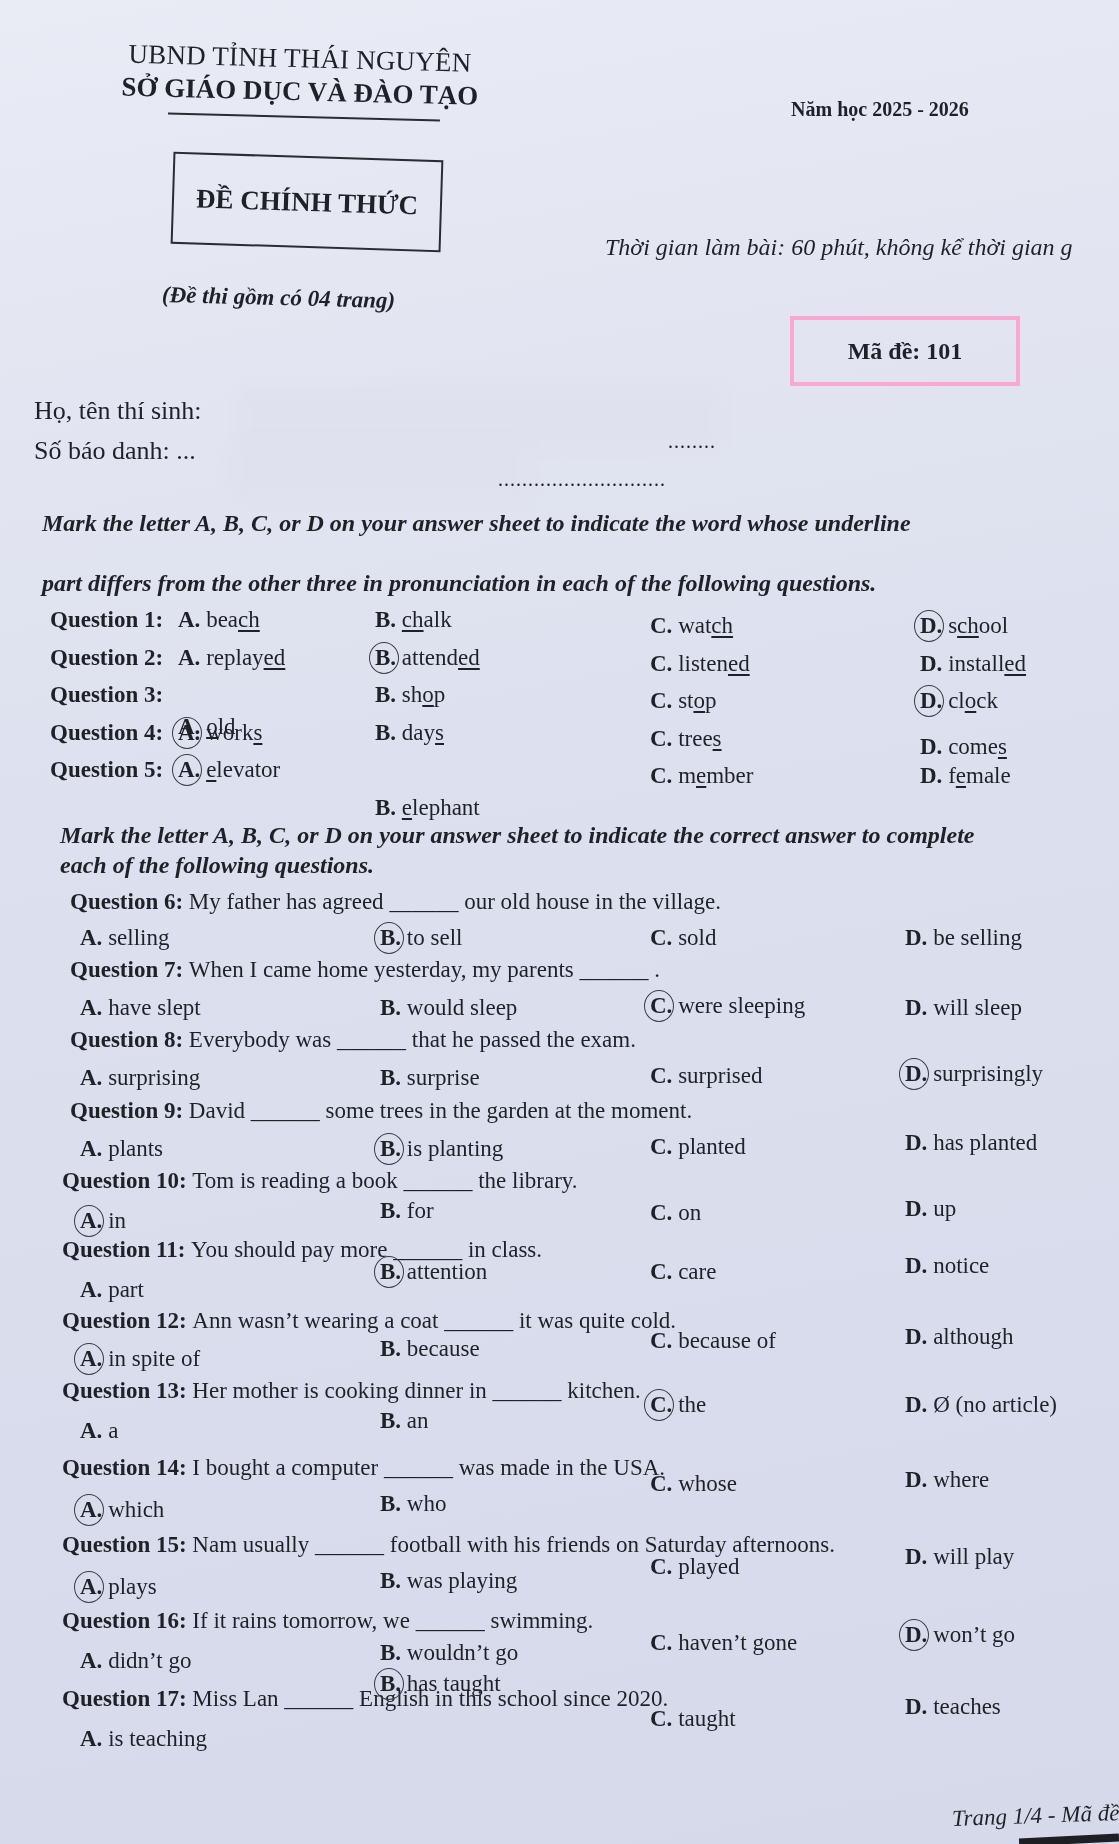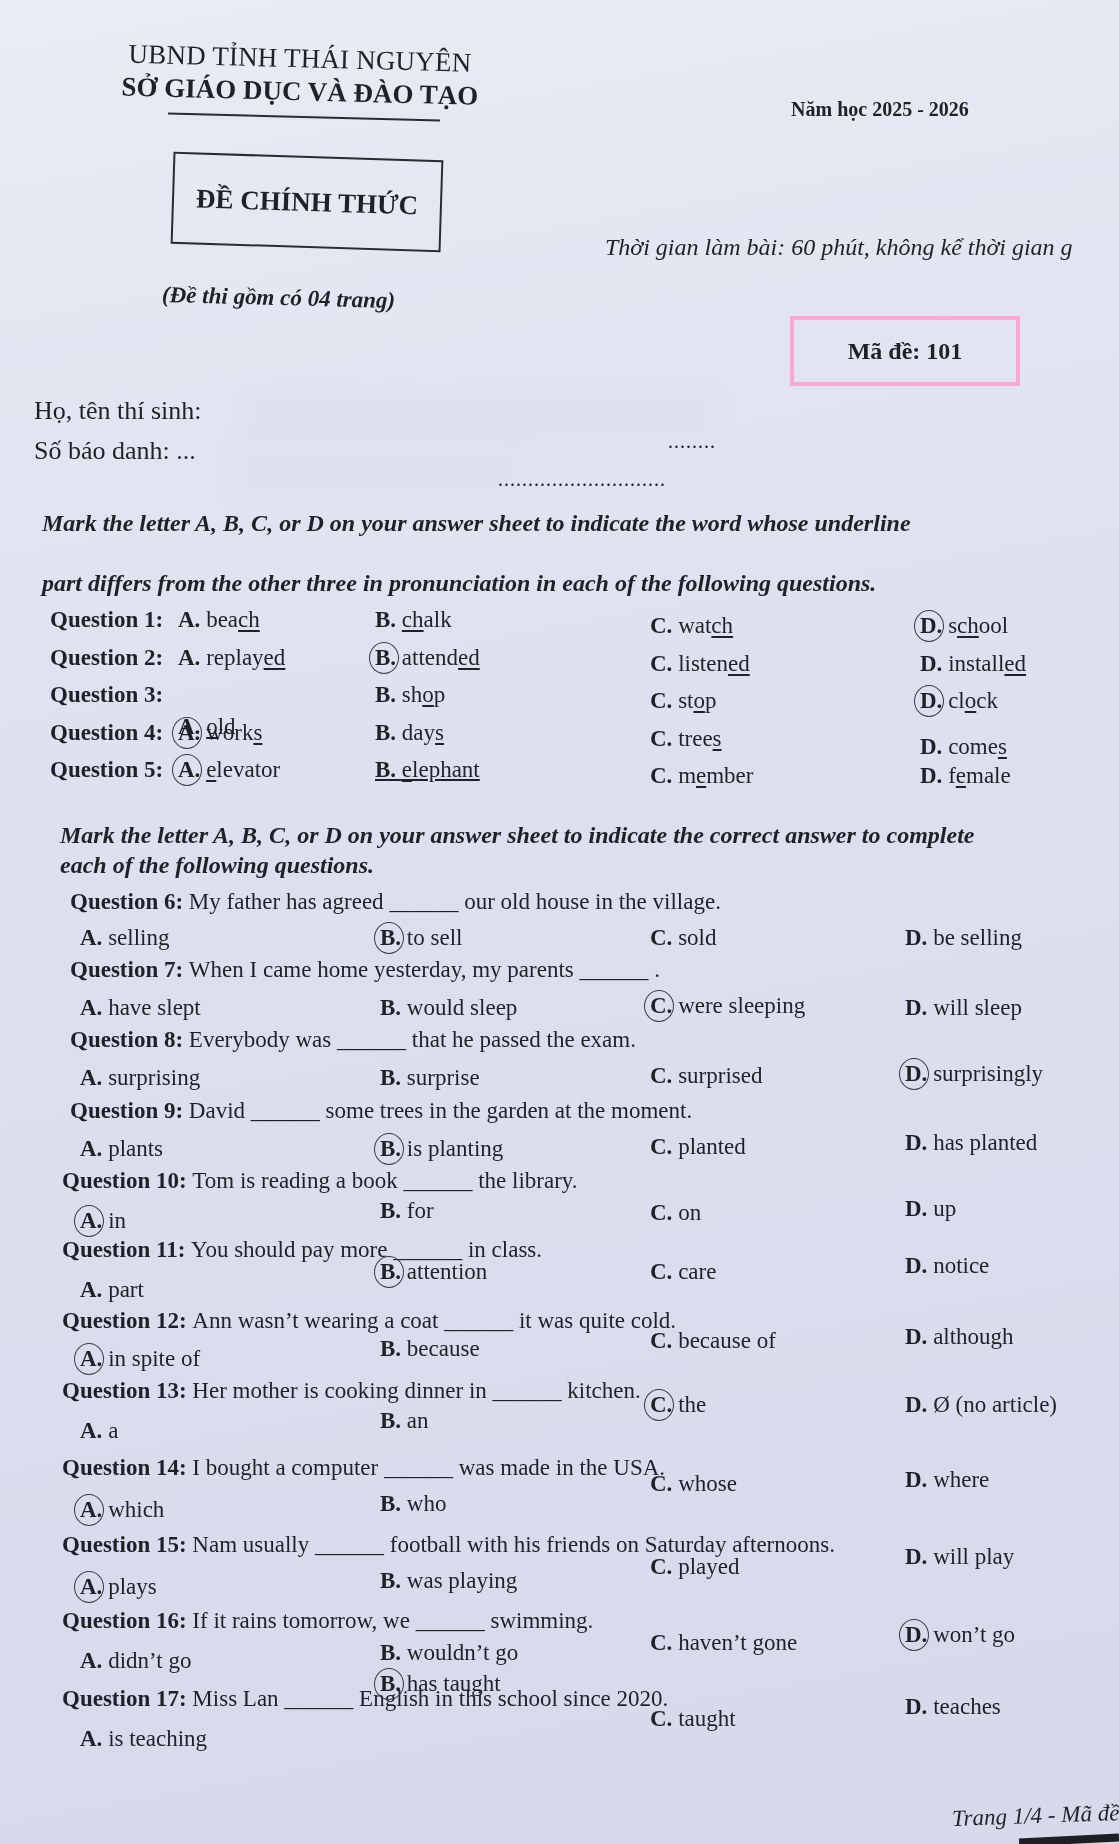--- a/index.html
+++ b/index.html
@@ -88,21 +88,21 @@
     <div class="abs opt" style="left: 375px; top: 682px;"><b>B. </b>sh<span class="ul">o</span>p</div>
     <div class="abs opt" style="left: 650px; top: 688px;"><b>C. </b>st<span class="ul">o</span>p</div>
     <div class="abs opt" style="left: 920px; top: 688px;"><b class="circled">D. </b>cl<span class="ul">o</span>ck</div>
     <div class="abs q" style="left: 50px; top: 720px;"><b>Question 4:</b></div>
     <div class="abs opt" style="left: 178px; top: 720px;"><b class="circled">A. </b>work<span class="ul">s</span></div>
     <div class="abs opt" style="left: 375px; top: 720px;"><b>B. </b>day<span class="ul">s</span></div>
     <div class="abs opt" style="left: 650px; top: 726px;"><b>C. </b>tree<span class="ul">s</span></div>
     <div class="abs opt" style="left: 920px; top: 726px; margin-top: 8px;"><b>D. </b>come<span class="ul">s</span></div>
     <div class="abs q" style="left: 50px; top: 757px;"><b>Question 5:</b></div>
     <div class="abs opt" style="left: 178px; top: 757px;"><b class="circled">A. </b><span class="ul">e</span>levator</div>
-    <div class="abs opt" style="left: 375px; top: 757px; text-decoration: underline;"><b>B. </b><span class="ul">e</span>lephant</div>
+    <div class="abs opt" style="left: 375px; top: 795px;"><b>B. </b><span class="ul">e</span>lephant</div>
     <div class="abs opt" style="left: 650px; top: 763px;"><b>C. </b>m<span class="ul">e</span>mber</div>
     <div class="abs opt" style="left: 920px; top: 763px;"><b>D. </b>f<span class="ul">e</span>male</div>
   </div>
 
 <div class="abs instr" style="left:60px; top:822px;">Mark the letter A, B, C, or D on your answer sheet to indicate the correct answer to complete</div>
 <div class="abs instr" style="left:60px; top:852px;">each of the following questions.</div>
 
 <div id="s2">
     <div class="abs q" style="left: 70px; top: 889px;"><b>Question 6: </b>My father has agreed <span>______</span> our old house in the village.</div>
     <div class="abs opt" style="left: 80px; top: 925px;"><b>A. </b>selling</div>

